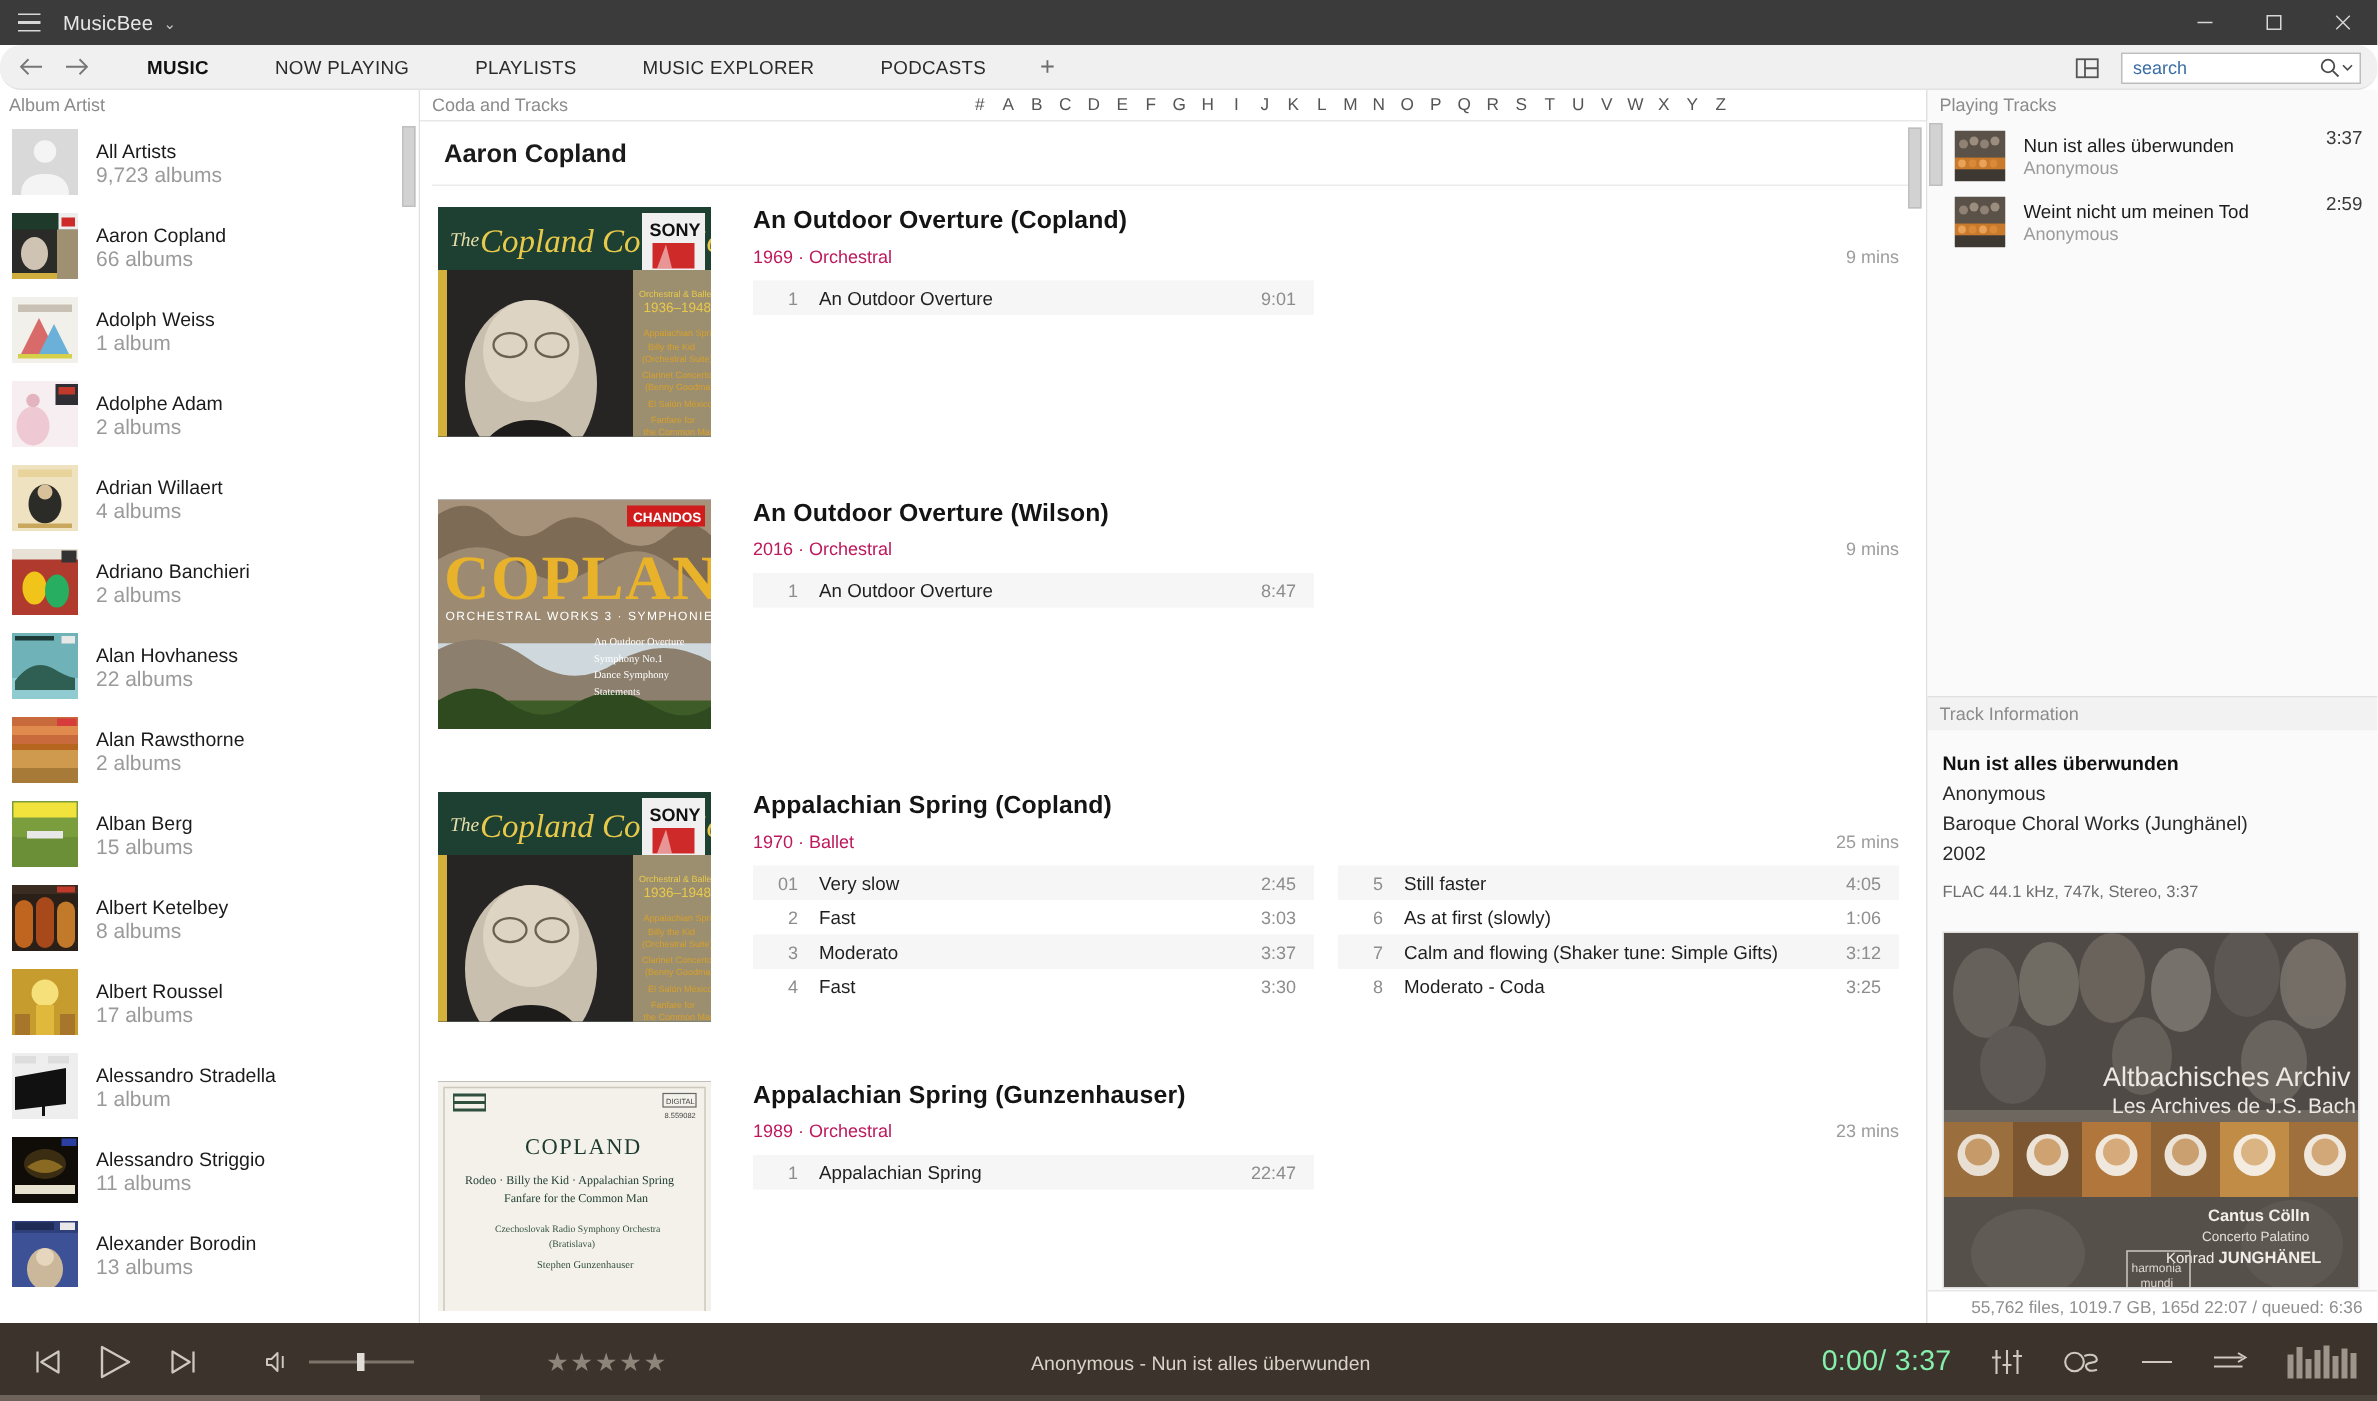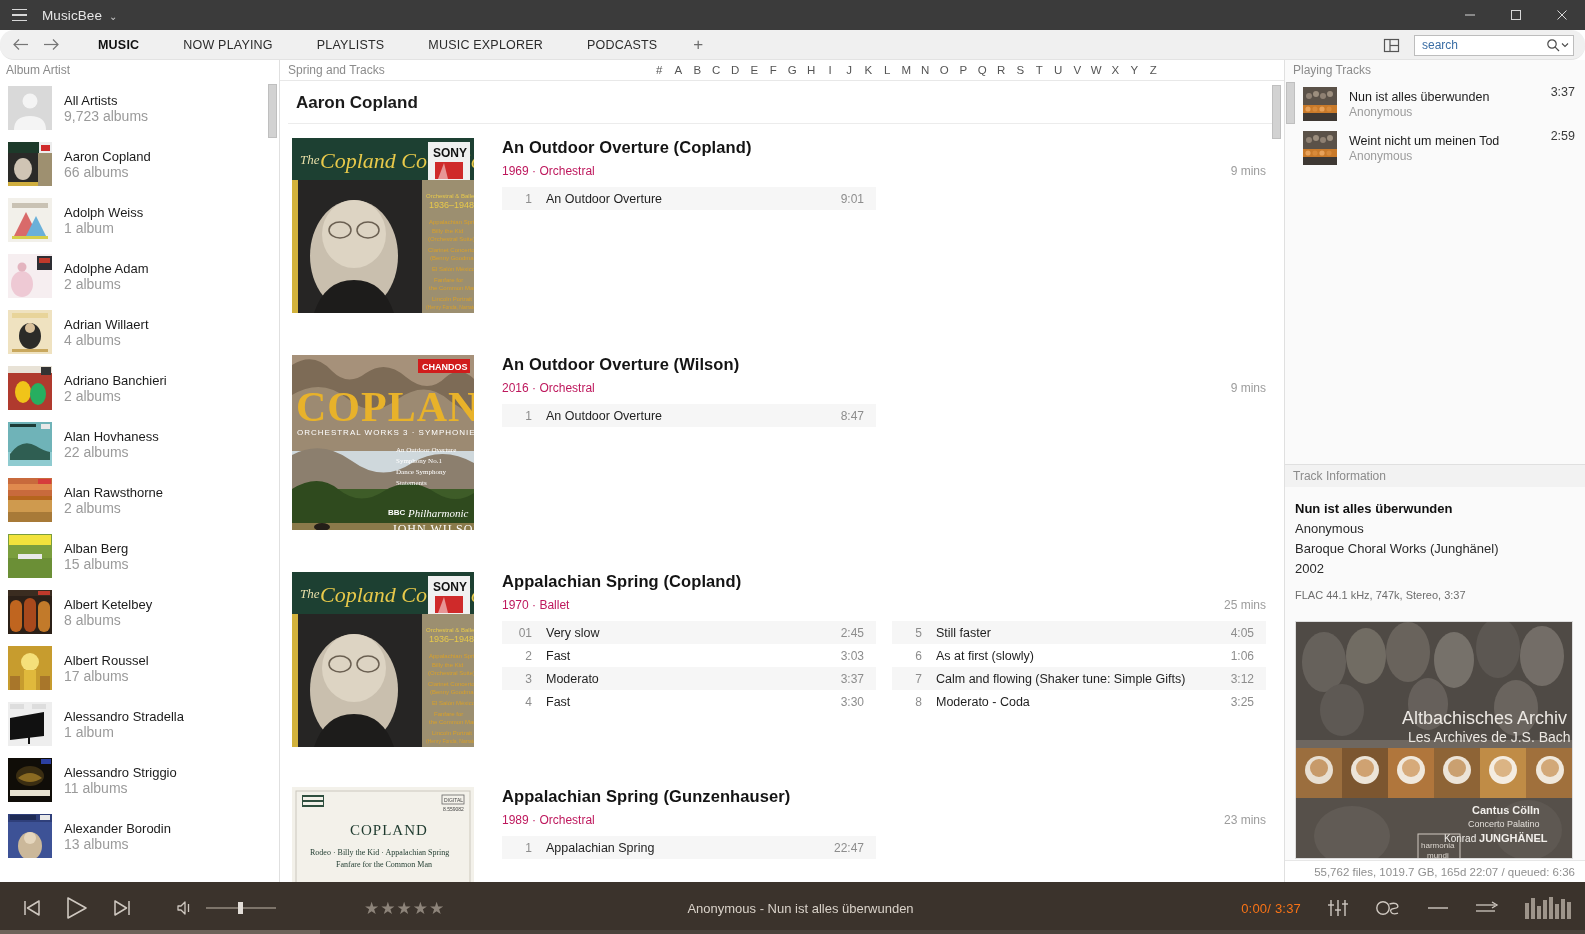--- a/index.html
+++ b/index.html
@@ -79,21 +79,21 @@
     border-right: 1px solid #e0e0e0; }
   .center-head { height: 20px; flex: 0 0 20px; display: flex; align-items: center;
     font-size: 12px; color: #8b8b8b; padding-left: 8px; }
   .alpha-bar { display: flex; align-items: center; margin-left: 265px; gap: 0; }
   .alpha { font-size: 11.5px; color: #555; width: 19px; text-align: center; cursor: pointer; }
   .center-body { flex: 1 1 auto; overflow: hidden; position: relative; background: #fff;
     border-top: 1px solid #e8e8e8; }
   .artist-heading { font-size: 17px; font-weight: bold; color: #1a1a1a; padding: 12px 0 10px 8px;
     border-bottom: 1px solid #ececec; margin: 0 8px 0 8px; }
   .album { display: flex; padding: 14px 0 0 8px; }
-  .album-cover { width: 182px; height: 175px; flex: 0 0 182px; margin-left: 4px;
+  .album-cover { width: 182px; height: 153px; flex: 0 0 182px; margin-left: 4px;
     position: relative; overflow: hidden; background: #737373; }
   .album-info { flex: 1 1 auto; padding-left: 28px; min-width: 0; padding-right: 18px; }
   .album-title { font-size: 16.5px; font-weight: bold; color: #141414; letter-spacing: .1px; }
   .album-meta-row { display: flex; align-items: baseline; margin-top: 7px; }
   .album-meta { font-size: 12px; color: #be185d; }
   .album-len { margin-left: auto; font-size: 12px; color: #9c9c9c; }
   .tracks { display: flex; margin-top: 9px; gap: 16px; }
   .track-col { flex: 1 1 0; min-width: 0; }
   .track { display: flex; align-items: center; height: 23px; font-size: 12.5px; color: #1f1f1f; cursor: pointer; }
   .track.alt { background: #f6f6f6; }
@@ -145,21 +145,21 @@
   .ctrl-group { display: flex; align-items: center; padding-left: 22px; gap: 22px; }
   .ctrl { color: #cfc8c0; cursor: pointer; display: flex; align-items: center; }
   .vol-group { display: flex; align-items: center; margin-left: 44px; gap: 12px; }
   .vol-track { width: 70px; height: 2px; background: #7d746a; position: relative; }
   .vol-knob { position: absolute; left: 32px; top: -5px; width: 5px; height: 12px; background: #e2ddd7; }
   .stars { margin-left: 88px; display: flex; gap: 2px; color: #8d847a; font-size: 17px; cursor: pointer;
     letter-spacing: 1px; }
   .now-playing { position: absolute; left: 16px; right: 0; text-align: center; font-size: 13px;
     color: #d9d2c9; pointer-events: none; }
   .right-ctrls { margin-left: auto; display: flex; align-items: center; padding-right: 14px; gap: 26px; }
-  .time { font-size: 13px; color: #f97316; letter-spacing: .2px; }
+  .time { font-size: 19px; color: #86efac; letter-spacing: .2px; }
   .eq-bars { display: flex; gap: 2px; align-items: flex-end; height: 22px; }
   .eq-bars i { width: 4px; background: #9d948a; display: block; }
 </style>
 </head>
 <body>
 
 <div class="app">
 
   <div class="titlebar">
     <div class="hamburger">
@@ -464,21 +464,21 @@
           <div class="artist-text">
             <span class="artist-name">Alexander Borodin</span>
             <span class="artist-sub">13 albums</span>
           </div>
         </div>
       </div>
     </div>
 
     <div class="center">
       <div class="center-head">
-        <span>Spring and Tracks</span>
+        <span>Coda and Tracks</span>
         <div class="alpha-bar">
           <span class="alpha">#</span>
           <span class="alpha">A</span>
           <span class="alpha">B</span>
           <span class="alpha">C</span>
           <span class="alpha">D</span>
           <span class="alpha">E</span>
           <span class="alpha">F</span>
           <span class="alpha">G</span>
           <span class="alpha">H</span>

